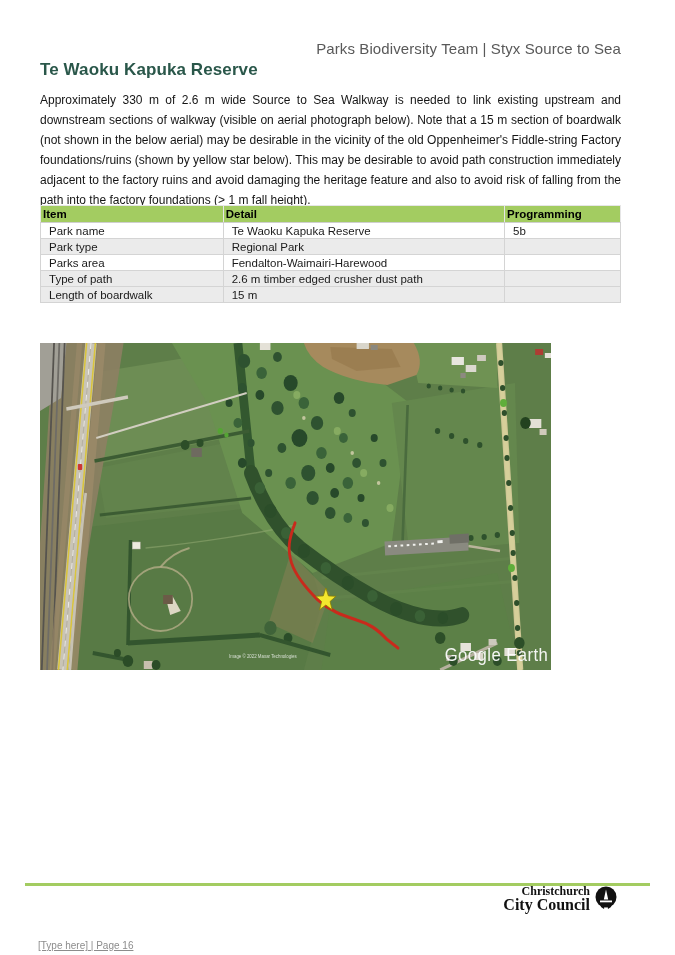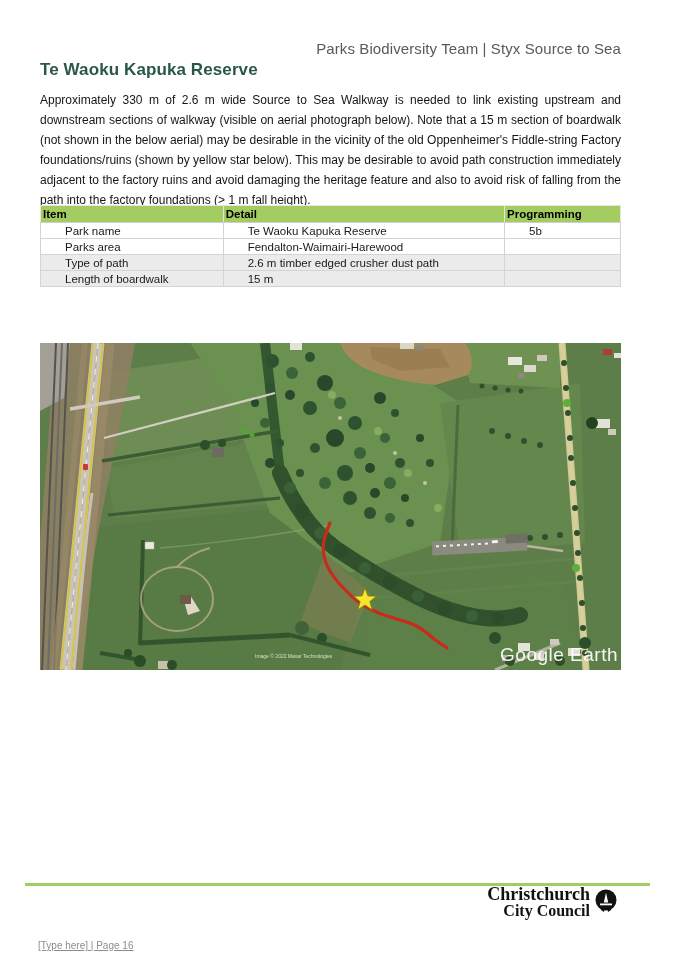--- a/index.html
+++ b/index.html
@@ -22,43 +22,43 @@
   }
   table.info{
     position:absolute;left:40px;top:205px;width:581px;border-collapse:collapse;
     font-size:11.5px;table-layout:fixed;
   }
   table.info th{
     background:#a3cc61;color:#000;font-weight:bold;text-align:left;
     padding:1px 2px;height:14px;border:1px solid #e6e6e6;border-bottom:1px solid #cfcfcf;
   }
   table.info td{
-    padding:1px 24px;height:13px;border:1px solid #d4d4d4;color:#1a1a1a;margin-left:28px;
+    padding:1px 8px;height:13px;border:1px solid #d4d4d4;color:#1a1a1a;margin-left:28px;
   }
   table.info tr.alt td{background:#ebebeb;}
   .col-item{width:31.5%;} .col-detail{width:48.5%;} .col-prog{width:20%;}
   .photo{
-    position:absolute;left:40px;top:343px;width:581px;height:327px;
+    position:absolute;left:40px;top:343px;width:511px;height:327px;
     background:#5e7e49;overflow:hidden;
   }
   .photo svg{display:block;width:100%;height:100%;}
   .footer-rule{
     position:absolute;left:25px;top:883px;width:625px;height:2.5px;background:#a3cc61;
   }
   .footer-left{
     position:absolute;left:38px;top:940px;font-size:10px;color:#8c8c8c;text-decoration:underline;
   }
   .logo{
     position:absolute;right:57px;top:885px;display:flex;align-items:center;gap:4px;
   }
   .logo-text{
     text-align:right;font-family:"Liberation Serif","DejaVu Serif",serif;
     font-weight:bold;color:#111;line-height:1.02;
   }
-  .logo-text .l1{font-size:18px;display:block;}
+  .logo-text .l1{font-size:12px;display:block;}
   .logo-text .l2{font-size:16px;display:block;}
 </style>
 </head>
 <body>
 
 <div class="header-line">Parks Biodiversity Team  | Styx Source to Sea</div>
 
 <h1 class="doc-title" style="margin:0;">Te Waoku Kapuka Reserve</h1>
 
 <p class="doc-para" style="margin:0;">Approximately 330 m of 2.6 m wide Source to Sea Walkway is needed to link existing upstream and downstream sections of walkway (visible on aerial photograph below). Note that a 15 m section of boardwalk (not shown in the below aerial) may be desirable in the vicinity of the old Oppenheimer's Fiddle-string Factory foundations/ruins (shown by yellow star below). This may be desirable to avoid path construction immediately adjacent to the factory ruins and avoid damaging the heritage feature and also to avoid risk of falling from the path into the factory foundations (&gt; 1 m fall height).</p>
@@ -74,20 +74,25 @@
       <th>Item</th>
       <th>Detail</th>
       <th>Programming</th>
     </tr>
   </thead>
   <tbody>
     <tr>
       <td>Park name</td>
         <td>Te Waoku Kapuka Reserve</td>
         <td>5b</td>
+    </tr>
+    <tr class="alt">
+      <td>Park type</td>
+        <td>Regional Park</td>
+        <td></td>
     </tr>
     <tr>
       <td>Parks area</td>
         <td>Fendalton-Waimairi-Harewood</td>
         <td></td>
     </tr>
     <tr class="alt">
       <td>Type of path</td>
         <td>2.6 m timber edged crusher dust path</td>
         <td></td>

